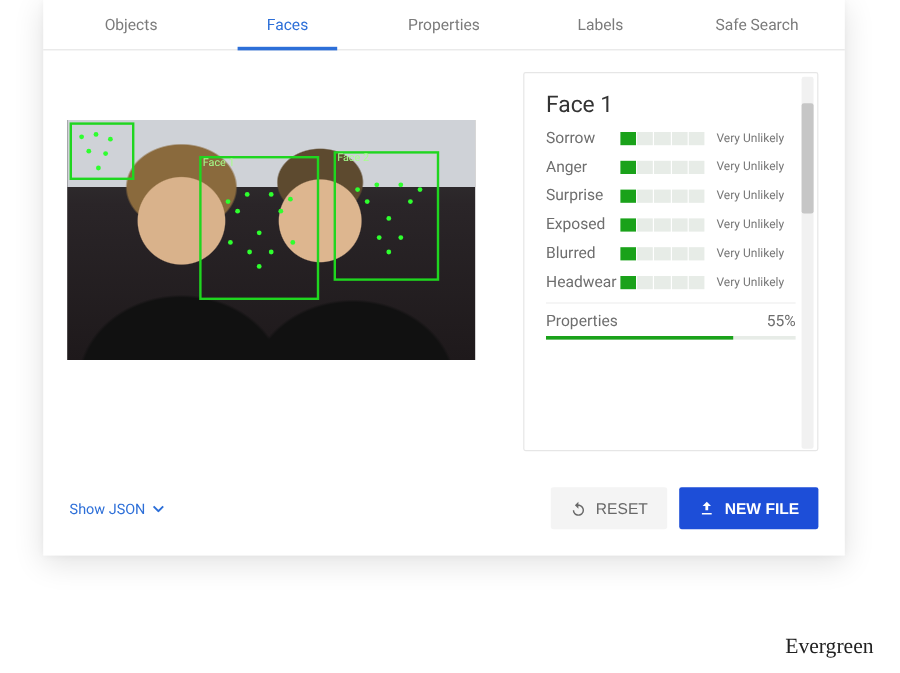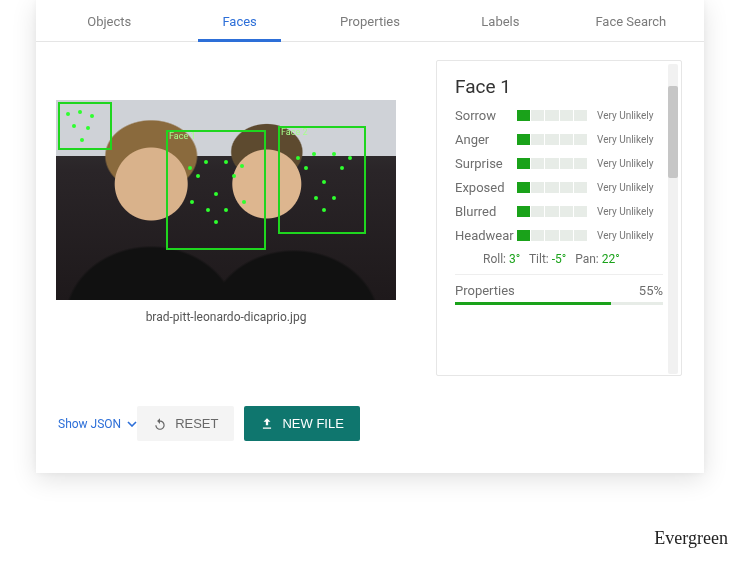--- a/index.html
+++ b/index.html
@@ -172,22 +172,23 @@
     margin-top: 4px;
     position: relative;
   }
   .conf-fill {
     position: absolute;
     left: 0; top: 0; bottom: 0;
     background: #1aa21a;
   }
   .actions {
     display: flex;
+    justify-content: space-between;
     align-items: center;
-    padding: 18px 22px 32px;
+    padding: 18px 22px 22px;
   }
   .show-json {
     color: #2d6fd8;
     font-size: 12px;
     cursor: pointer;
     display: flex;
     align-items: center;
     gap: 6px;
   }
   .btns { display: flex; gap: 10px; }
@@ -200,22 +201,23 @@
     display: inline-flex;
     align-items: center;
     gap: 8px;
     border: none;
   }
   .btn-reset {
     background: #f4f4f4;
     color: #686868;
   }
   .btn-new {
-    background: #0f766e;
+    background: #1d4ed8;
     color: #fff;
+    font-weight: bold;
   }
   .brand {
     position: absolute;
     right: 22px;
     bottom: 12px;
     font-family: "Brush Script MT","Segoe Script",cursive;
     font-size: 18px;
     color: #222;
   }
   svg { display: block; }
@@ -223,21 +225,21 @@
 </head>
 <body>
 
 <div class="panel">
 
   <div class="tabs">
     <div class="tab">Objects</div>
     <div class="tab active">Faces</div>
     <div class="tab">Properties</div>
     <div class="tab">Labels</div>
-    <div class="tab">Face Search</div>
+    <div class="tab">Safe Search</div>
   </div>
 
   <div class="content">
     <div class="left-col">
       <div class="image-box">
         <div class="photo-bg"></div>
 
         <div class="face-rect" style="left:2px;top:2px;width:54px;height:48px;"></div>
 
         <div class="landmark" style="left:10px;top:12px"></div>
@@ -272,21 +274,20 @@
         <div class="landmark" style="left:256px;top:52px"></div>
         <div class="landmark" style="left:276px;top:52px"></div>
         <div class="landmark" style="left:292px;top:56px"></div>
         <div class="landmark" style="left:248px;top:66px"></div>
         <div class="landmark" style="left:284px;top:66px"></div>
         <div class="landmark" style="left:266px;top:80px"></div>
         <div class="landmark" style="left:258px;top:96px"></div>
         <div class="landmark" style="left:276px;top:96px"></div>
         <div class="landmark" style="left:266px;top:108px"></div>
       </div>
-      <div class="filename">brad-pitt-leonardo-dicaprio.jpg</div>
     </div>
 
     <div class="right-col">
       <div class="details">
         <div class="scrollbar">
           <div class="scroll-thumb"></div>
         </div>
         <div class="face-title">Face 1</div>
 
         <div id="attr-rows">
@@ -351,28 +352,20 @@
                 <div class="seg filled"></div>
                 <div class="seg"></div>
                 <div class="seg"></div>
                 <div class="seg"></div>
                 <div class="seg"></div>
               </div>
               <div class="attr-val">Very Unlikely</div>
             </div>
           </div>
 
-        <div class="orient">
-          <span>Roll:</span>
-          <span class="num">3°</span>&nbsp;&nbsp;
-          <span>Tilt:</span>
-          <span class="num">-5°</span>&nbsp;&nbsp;
-          <span>Pan:</span>
-          <span class="num">22°</span>
-        </div>
 
         <div class="conf-row">
           <span>Properties</span>
           <span>55%</span>
         </div>
         <div class="conf-bar">
           <div class="conf-fill" id="conf-fill" style="width: 75%;"></div>
         </div>
       </div>
     </div>

